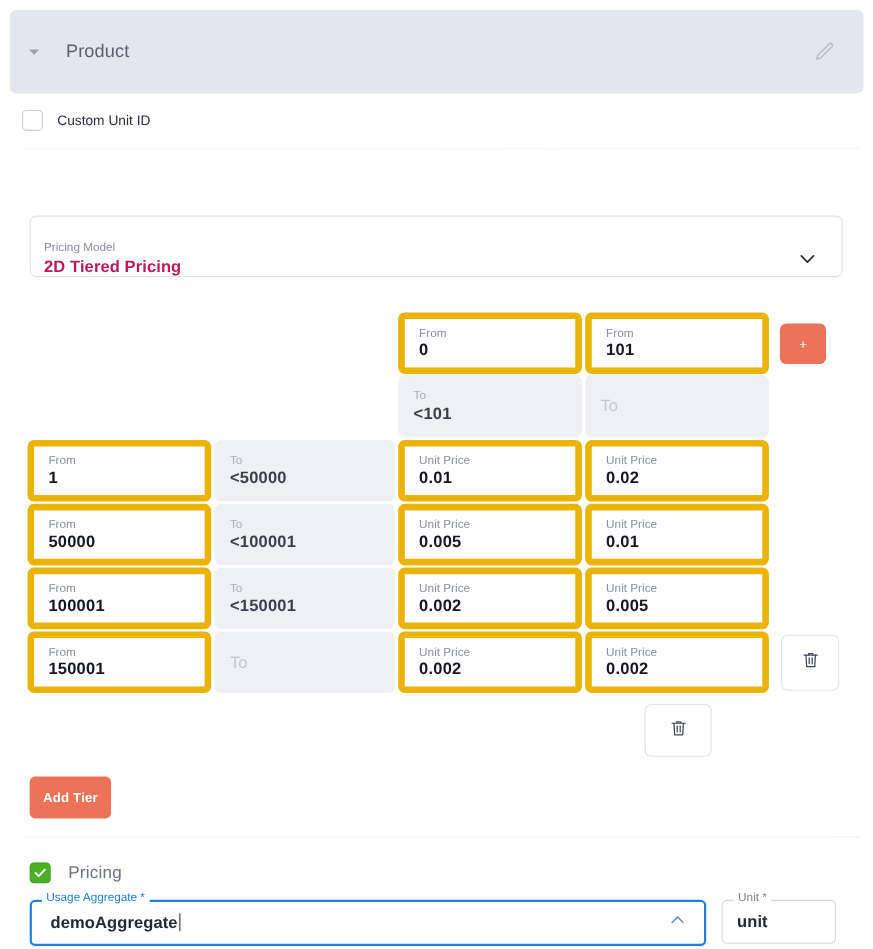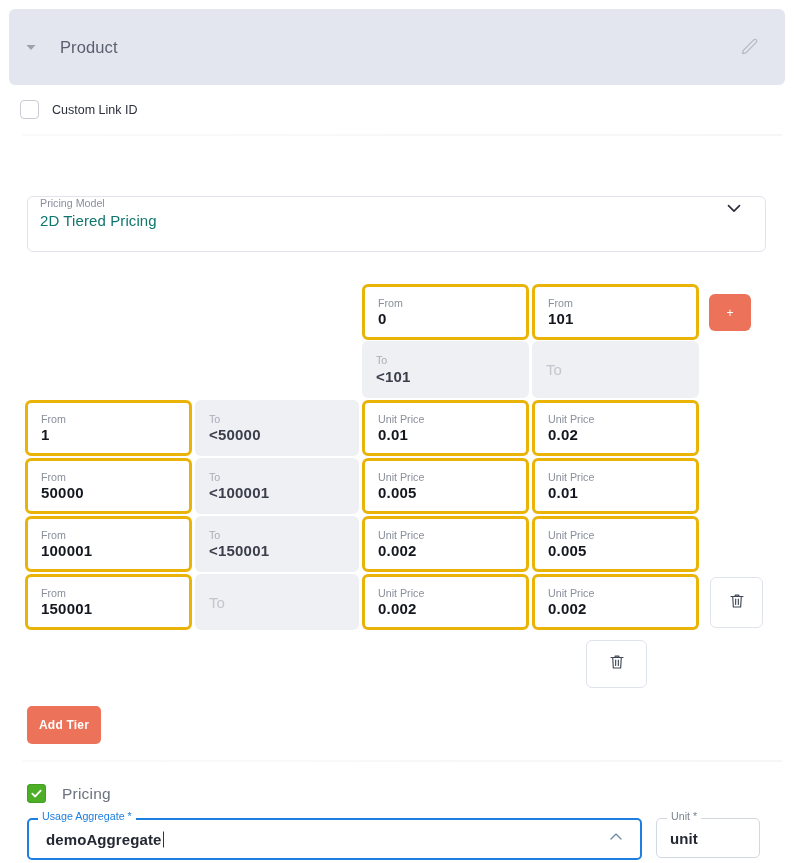--- a/index.html
+++ b/index.html
@@ -57,35 +57,35 @@
     display:flex; align-items:center; justify-content:center; cursor:pointer;
     box-shadow: inset 0 0 0 1px #45a022;
   }
   .cb-checked svg { display:block; }
   .billing-label { font-size: 15.5px; color:#626874; letter-spacing:.2px; }
 
   
   .pricing-select {
     position:absolute; left: 27px; top: 196px; width: 739px; height: 56px;
     border:1px solid #e0e3ea; border-radius:6px; background:#fff;
-    display:flex; align-items:flex-start; cursor:pointer;
+    display:flex; align-items:flex-end; cursor:pointer;
   }
   .ps-texts { margin-left: 12px; display:flex; flex-direction:column; gap:3px; }
   .ps-label { font-size:10.7px; color:#8a8f9c; }
-  .ps-value { font-size:15px; color:#0f766e; font-weight:400; letter-spacing:.1px; }
+  .ps-value { font-size:15px; color:#be185d; font-weight:700; letter-spacing:.1px; }
   .ps-chev { margin-left:auto; margin-right:20px; }
 
   
   .grid { position:absolute; left:0; top:0; width:794px; height:863px; pointer-events:none; }
   .cell {
     position:absolute; pointer-events:auto;
     border-radius:6px; display:flex; flex-direction:column; justify-content:center;
     padding-left: 13px; gap: 3px;
   }
-  .cell.enabled { background:#fff; border:3px solid #eab308; }
+  .cell.enabled { background:#fff; border:6px solid #eab308; }
   .cell.disabled { background:#eff0f3; border:1px solid transparent; }
   .c-label { font-size:10.7px; color:#8a8f9c; line-height:1; }
   .c-label.muted { color:#a8adb8; }
   .c-value { font-size:15px; font-weight:700; color:#14171f; line-height:1; letter-spacing:.2px; }
   .c-value.muted { color:#3a3f4b; font-weight:700; }
   .c-placeholder { font-size:15px; color:#c2c6ce; font-weight:400; line-height:1; }
 
   
   .add-col-btn {
     position:absolute; left:709px; top:294px; width:42px; height:37px;
@@ -168,21 +168,21 @@
     <span class="section-title">Product</span>
     <span class="edit-pencil">
       <svg width="20" height="20" viewBox="0 0 24 24" fill="none" stroke="#b4b9c4" stroke-width="1.5" stroke-linecap="round" stroke-linejoin="round">
         <path d="M16.5 3.5a2.12 2.12 0 0 1 3 3L7 19l-4 1 1-4Z"></path>
       </svg>
     </span>
   </div>
 
   <div class="link-row">
     <span class="cb-empty"></span>
-    <span class="link-label">Custom Link ID</span>
+    <span class="link-label">Custom Unit ID</span>
   </div>
 
   <div class="divider"></div>
 
 
   <div class="pricing-select">
     <span class="ps-texts">
       <span class="ps-label">Pricing Model</span>
       <span class="ps-value">2D Tiered Pricing</span>
     </span>

